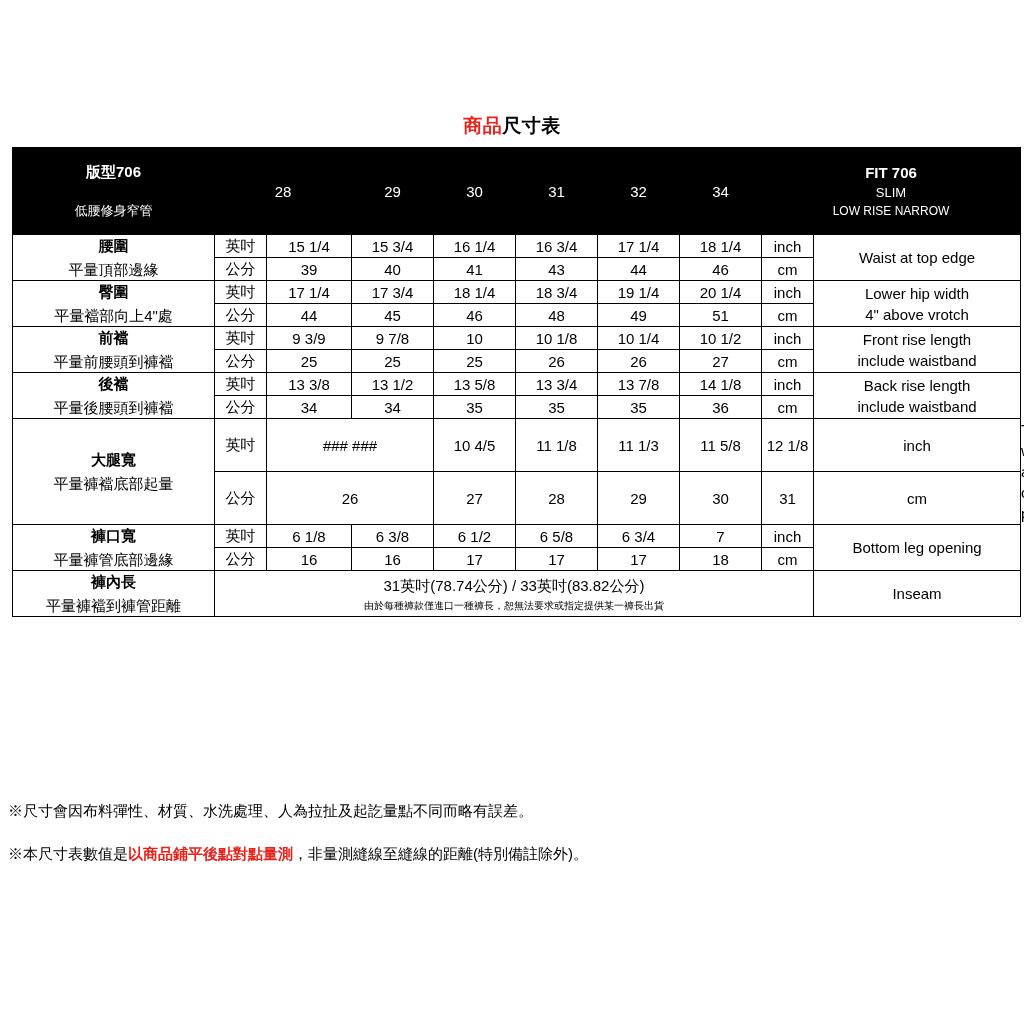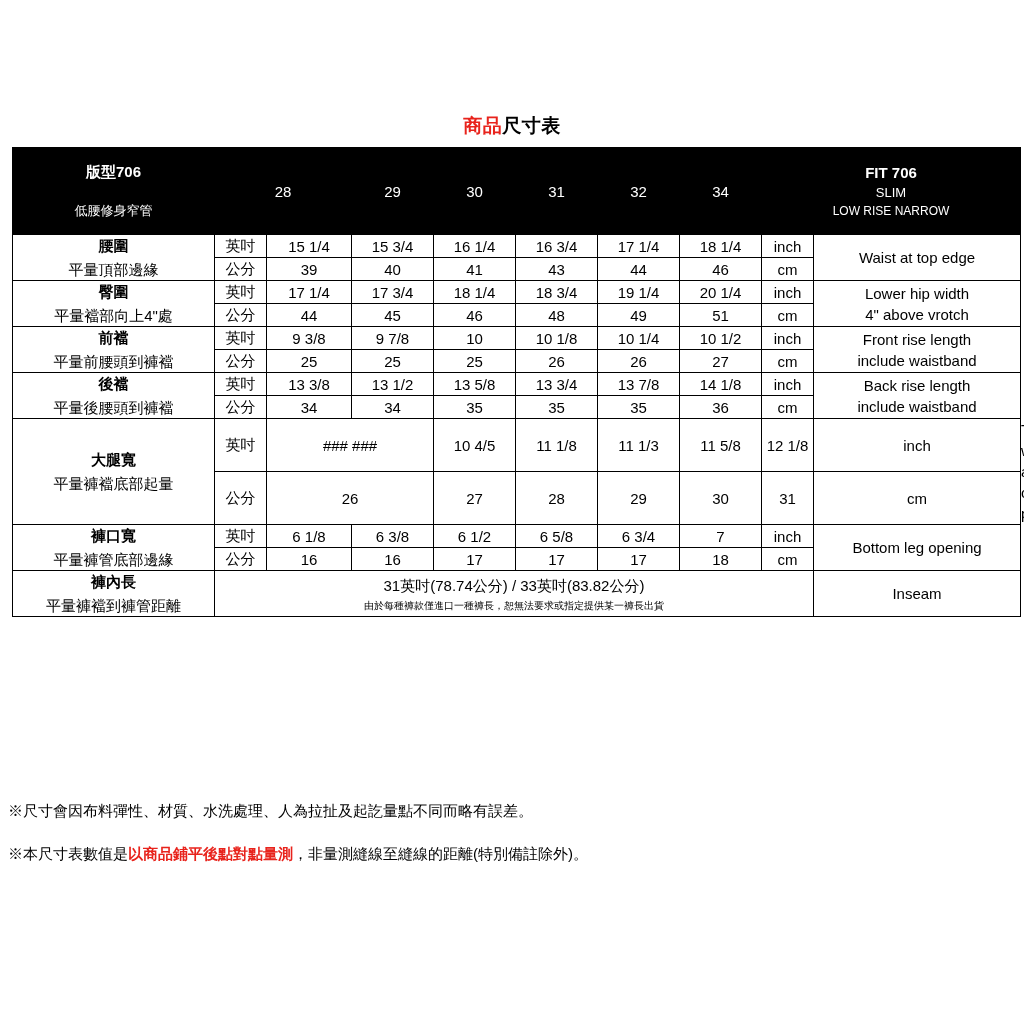--- a/index.html
+++ b/index.html
@@ -232,21 +232,21 @@
         <td class="val">51</td>
         <td class="unit-en">cm</td>
       </tr>
 
       <tr>
         <td rowspan="2" class="rowlabel">
           <span>前襠</span>
           <span class="sub">平量前腰頭到褲襠</span>
         </td>
         <td class="unit-cn">英吋</td>
-        <td class="val">9 3/8</td>
+        <td class="val">9 3/9</td>
         <td class="val">9 7/8</td>
         <td class="val">10</td>
         <td class="val">10 1/8</td>
         <td class="val">10 1/4</td>
         <td class="val">10 1/2</td>
         <td class="unit-en">inch</td>
         <td rowspan="2" class="desc">
           <span>Front rise length</span><br>
           <span>include waistband</span>
         </td>

